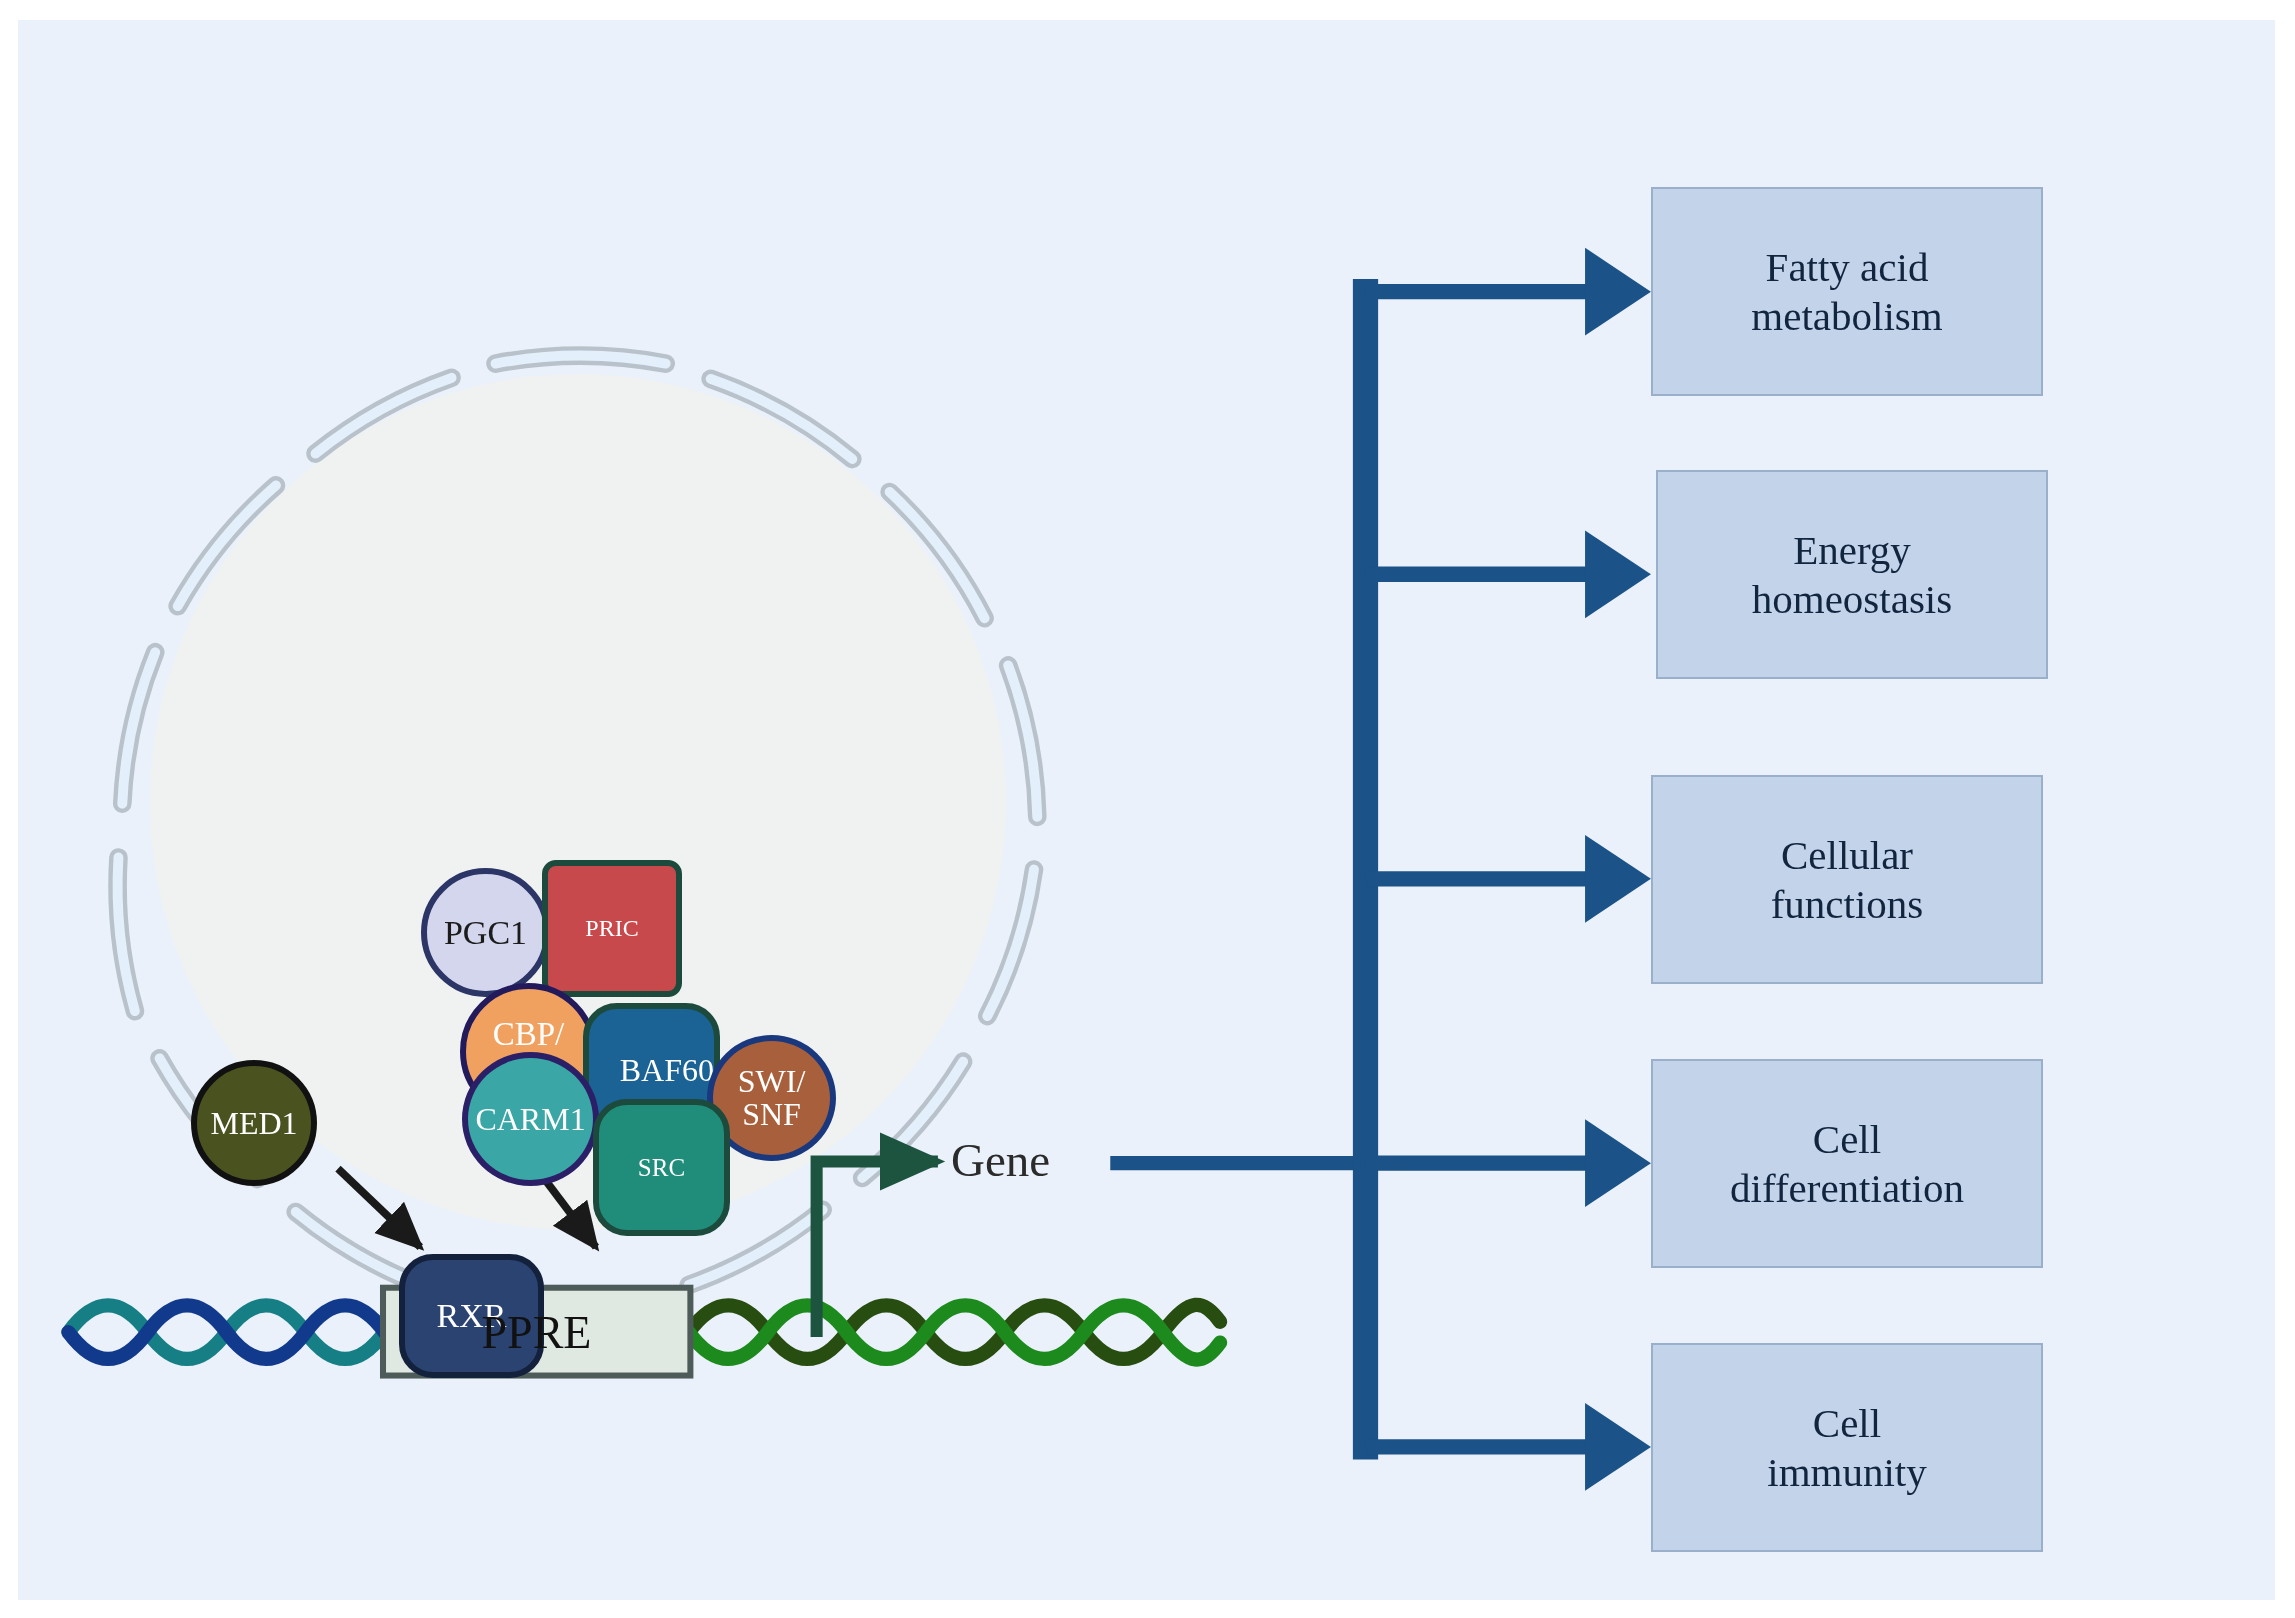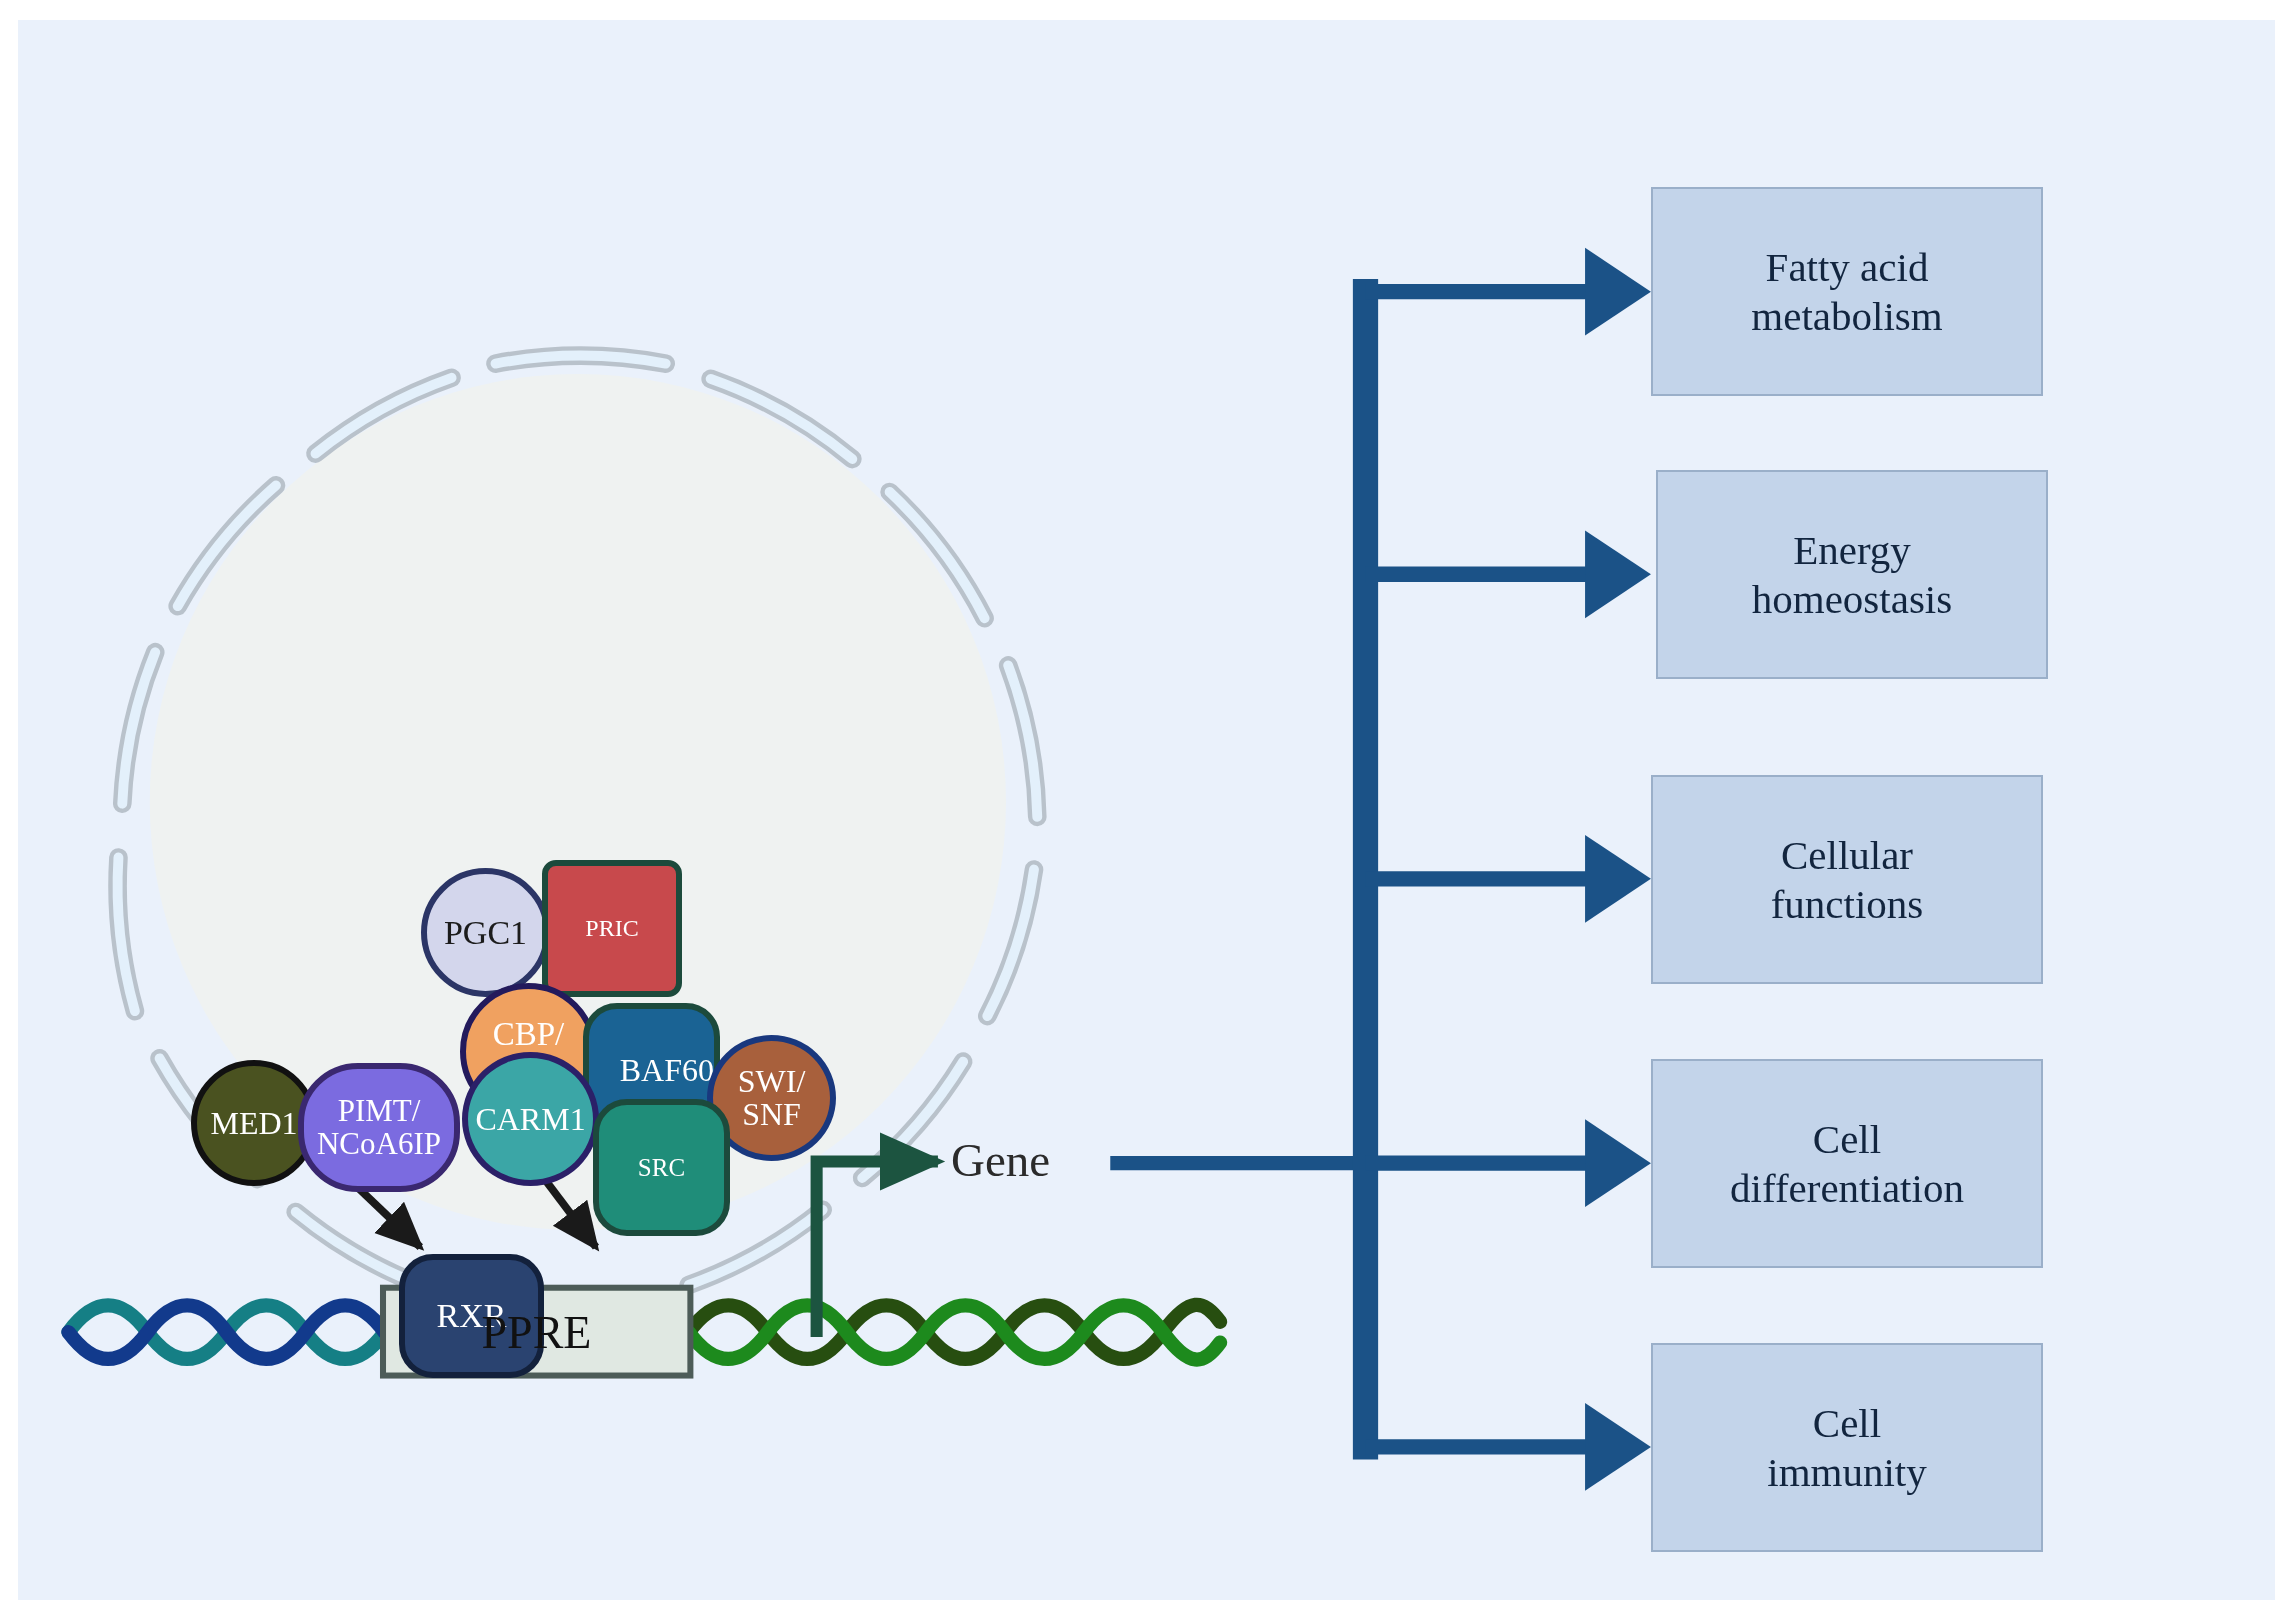--- a/index.html
+++ b/index.html
@@ -158,25 +158,20 @@
                 background:#a8603c;border:6px solid #19387e;color:#ffffff;font-size:32px;">
       <span>SWI/
 SNF</span>
     </div>
 
     <div class="node" style="left:173px;top:1040px;width:126px;height:126px;border-radius:50%;
                 background:#4a5220;border:6px solid #111111;color:#ffffff;font-size:32px;">
       <span>MED1</span>
     </div>
 
-    <div class="node" style="left:280px;top:1043px;width:162px;height:129px;border-radius:60px;
-                background:#7b6be0;border:6px solid #3a2870;color:#ffffff;font-size:31px;">
-      <span>PIMT/
-NCoA6IP</span>
-    </div>
 
     <div class="node" style="left:444px;top:1032px;width:137px;height:134px;border-radius:50%;
                 background:#3ba6a6;border:6px solid #2b2068;color:#ffffff;font-size:32px;">
       <span>CARM1</span>
     </div>
 
     <div class="node" style="left:565px;top:1079px;width:137px;height:137px;border-radius:34px;
                 background:#1f8d79;border:6px solid #1c4a3c;color:#ffffff;font-size:25px;margin-left:10px;">
       <span>SRC</span>
     </div>

